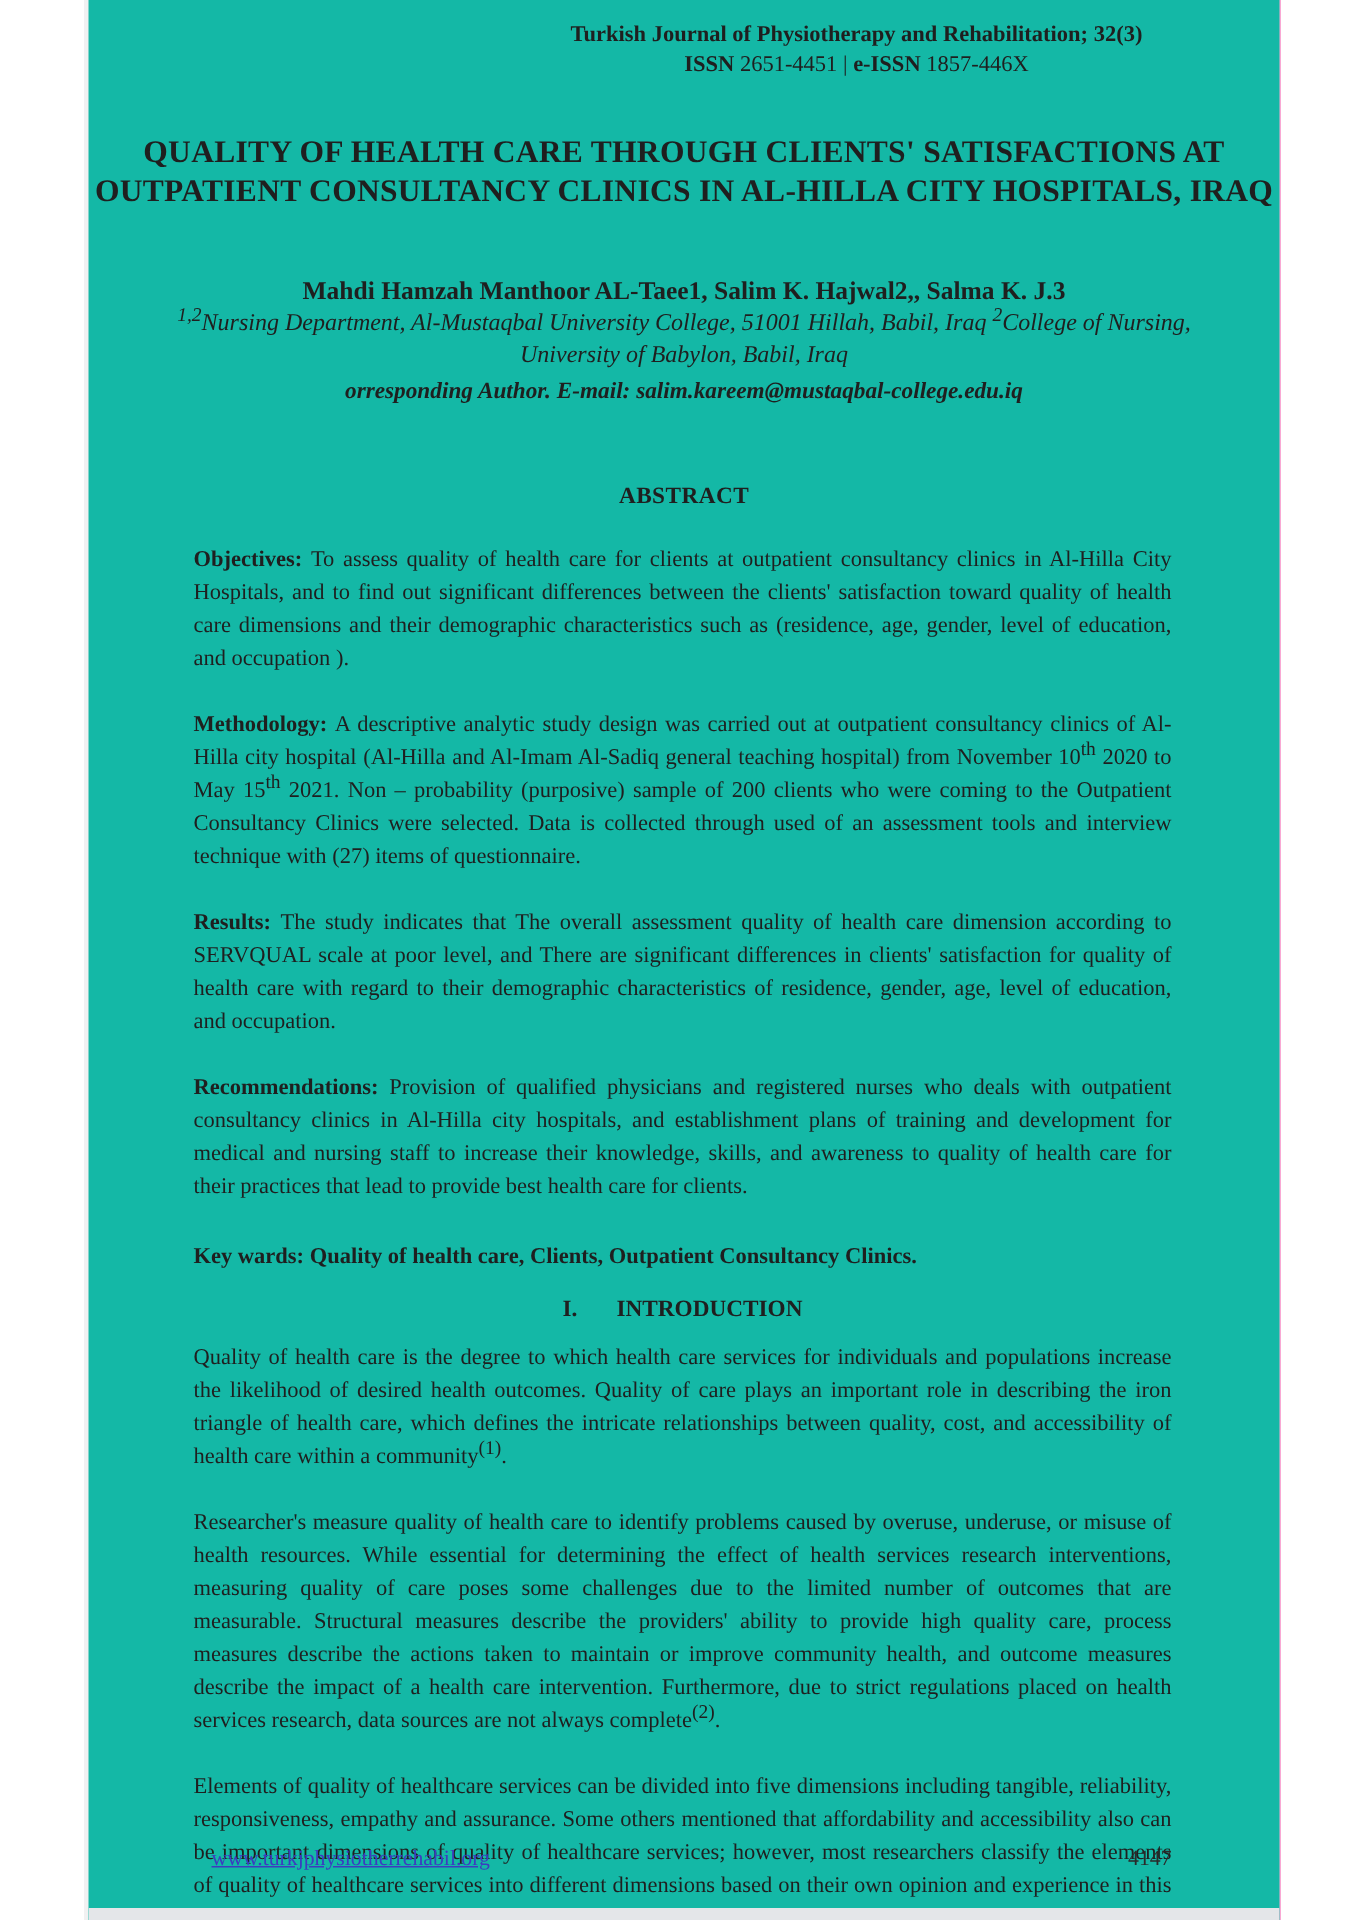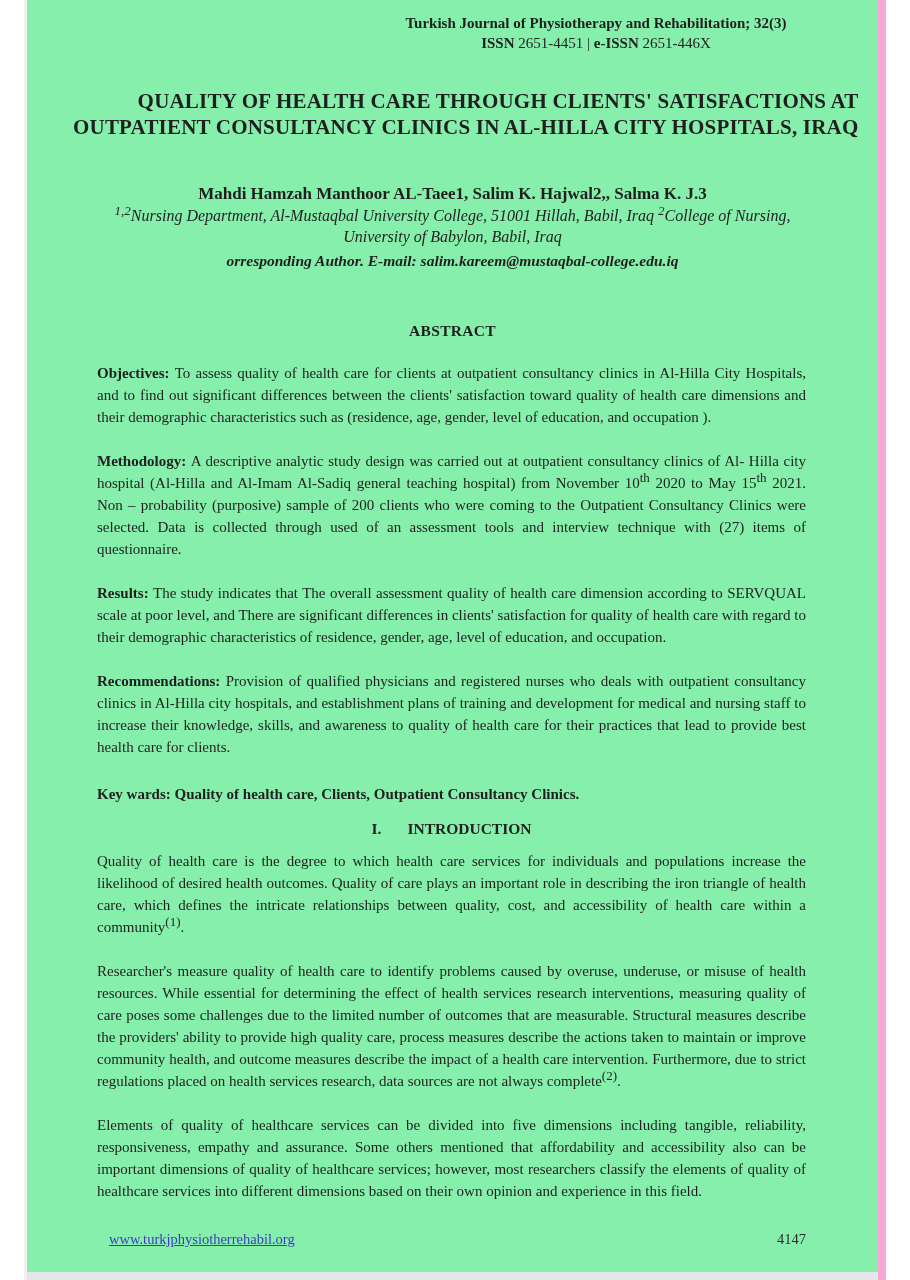--- a/index.html
+++ b/index.html
@@ -2,30 +2,30 @@
 <html style="--link-color: #3c3cc0;"><head>
 <meta charset="utf-8">
 <style>
   html, body {
     margin: 0;
     padding: 0;
     background: #ffffff;
   }
   .page {
     position: relative;
-    width: 862px;
+    width: 798px;
     height: 1280px;
     margin: 0 auto;
-    background: #86efac;
+    background: #14b8a6;
     font-family: "Liberation Serif", "DejaVu Serif", serif;
     color: #1f1f1f;
     overflow: hidden;
     box-sizing: border-box;
     border-left: 3px solid #f1f1f2;
-    border-right: 8px solid #f9a8d4;
+    border-right: 1px solid #f9a8d4;
   }
   .bottom-band {
     position: absolute;
     left: 0;
     bottom: 0;
     width: 100%;
     height: 8px;
     background: #e4e6e9;
   }
   .journal-header {
@@ -34,21 +34,21 @@
     padding-top: 13px;
     text-align: center;
     font-size: 15px;
     line-height: 1.35;
   }
   .journal-line { font-weight: bold; }
   .issn-line { }
   .paper-title {
     margin: 34px auto 0 auto;
     max-width: 812px;
-    text-align: right;
+    text-align: center;
     font-size: 21px;
     font-weight: bold;
     line-height: 1.25;
     letter-spacing: 0.2px;
   }
   .authors-block {
     margin-top: 44px;
     text-align: center;
   }
   .author-names {
@@ -116,21 +116,21 @@
   }
   .page-number { color: #2a2a2a; }
 </style>
 </head>
 <body>
 
 <div class="page">
 
   <div class="journal-header">
     <div class="journal-line">Turkish Journal of Physiotherapy and Rehabilitation; 32(3)</div>
-    <div class="issn-line"><span style="font-weight: bold;">ISSN </span><span>2651-4451 | </span><span style="font-weight: bold;">e-ISSN </span><span>2651-446X</span></div>
+    <div class="issn-line"><span style="font-weight: bold;">ISSN </span><span>2651-4451 | </span><span style="font-weight: bold;">e-ISSN </span><span>1857-446X</span></div>
   </div>
 
   <div class="paper-title">QUALITY OF HEALTH CARE THROUGH CLIENTS' SATISFACTIONS AT OUTPATIENT CONSULTANCY CLINICS IN AL-HILLA CITY HOSPITALS, IRAQ</div>
 
   <div class="authors-block">
     <div class="author-names">Mahdi Hamzah Manthoor AL-Taee1, Salim K. Hajwal2,, Salma K. J.3</div>
     <div class="affiliation"><sup style="font-style: italic;">1,2</sup><span style="font-style: italic;">Nursing Department, Al-Mustaqbal University College, 51001 Hillah, Babil, Iraq </span><sup style="font-style: italic;">2</sup><span style="font-style: italic;">College of Nursing, University of Babylon, Babil, Iraq</span></div>
     <div class="corresponding"><span style="font-weight: bold; font-style: italic;">orresponding Author. E-mail: salim.kareem@mustaqbal-college.edu.iq</span></div>
   </div>
 

